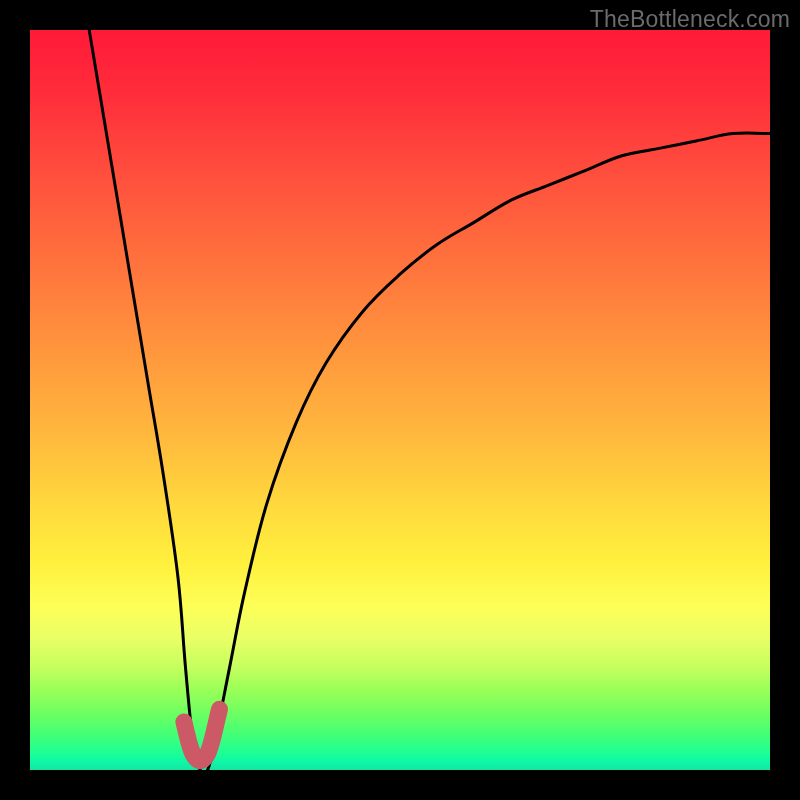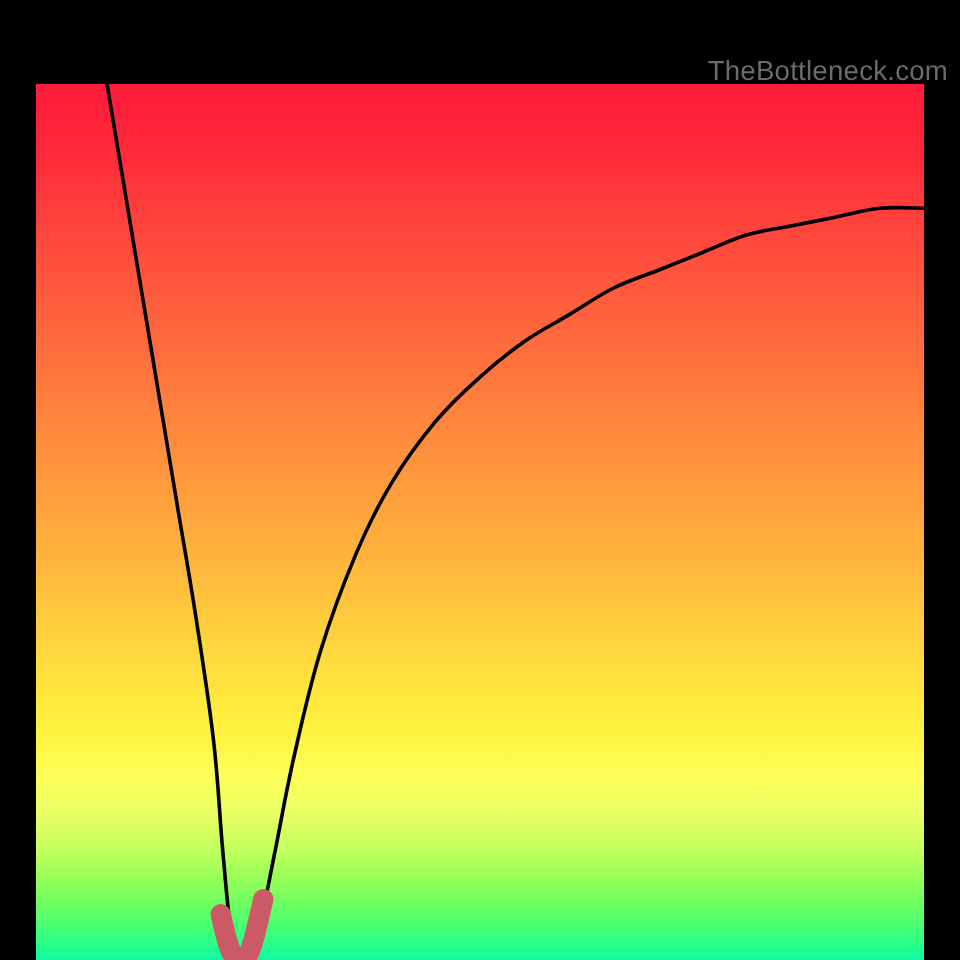--- a/index.html
+++ b/index.html
@@ -11,21 +11,20 @@
     overflow: hidden;
     font-family: Arial, Helvetica, sans-serif;
   }
   .frame {
     position: absolute;
     left: 0;
     top: 0;
     width: 800px;
     height: 656px;
     background: #000;
-    margin-top: 40px;
   }
   .plot-area {
     position: absolute;
     left: 30px;
     top: 30px;
     width: 740px;
     height: 740px;
   }
   .gradient-bg {
     position: absolute;

